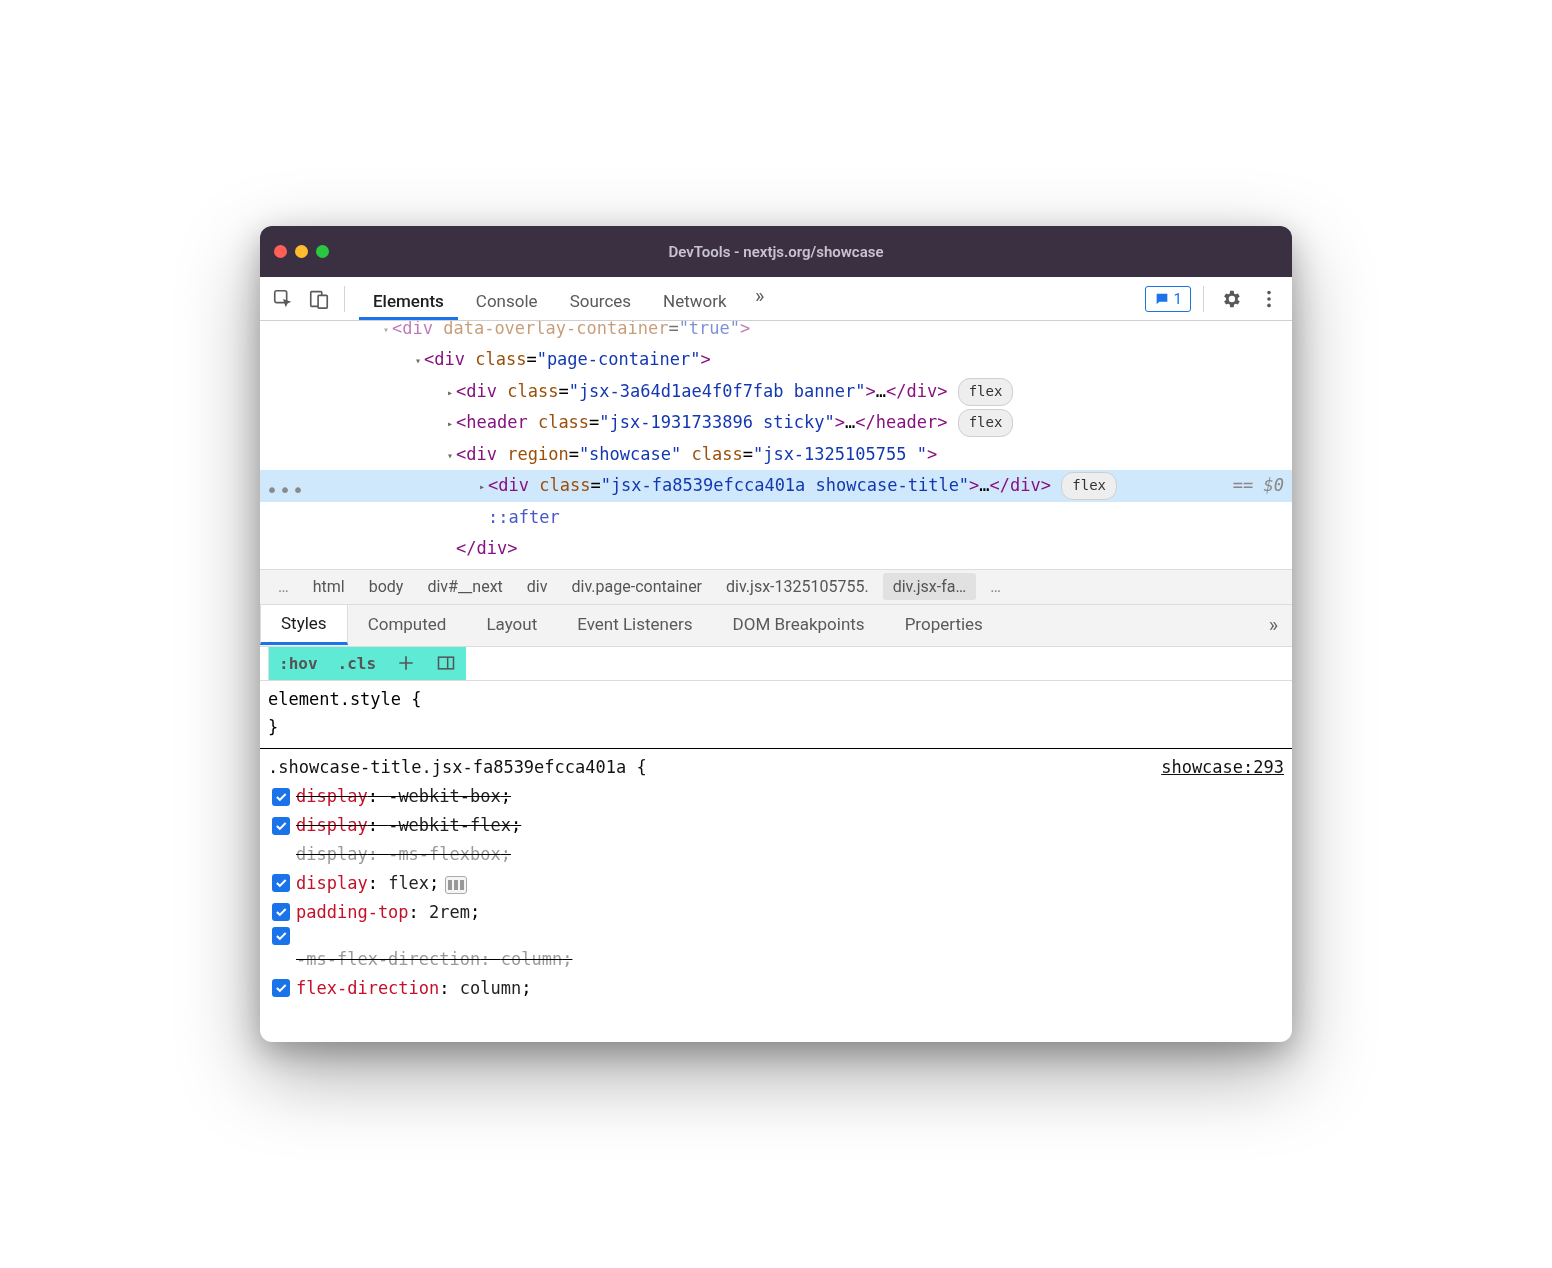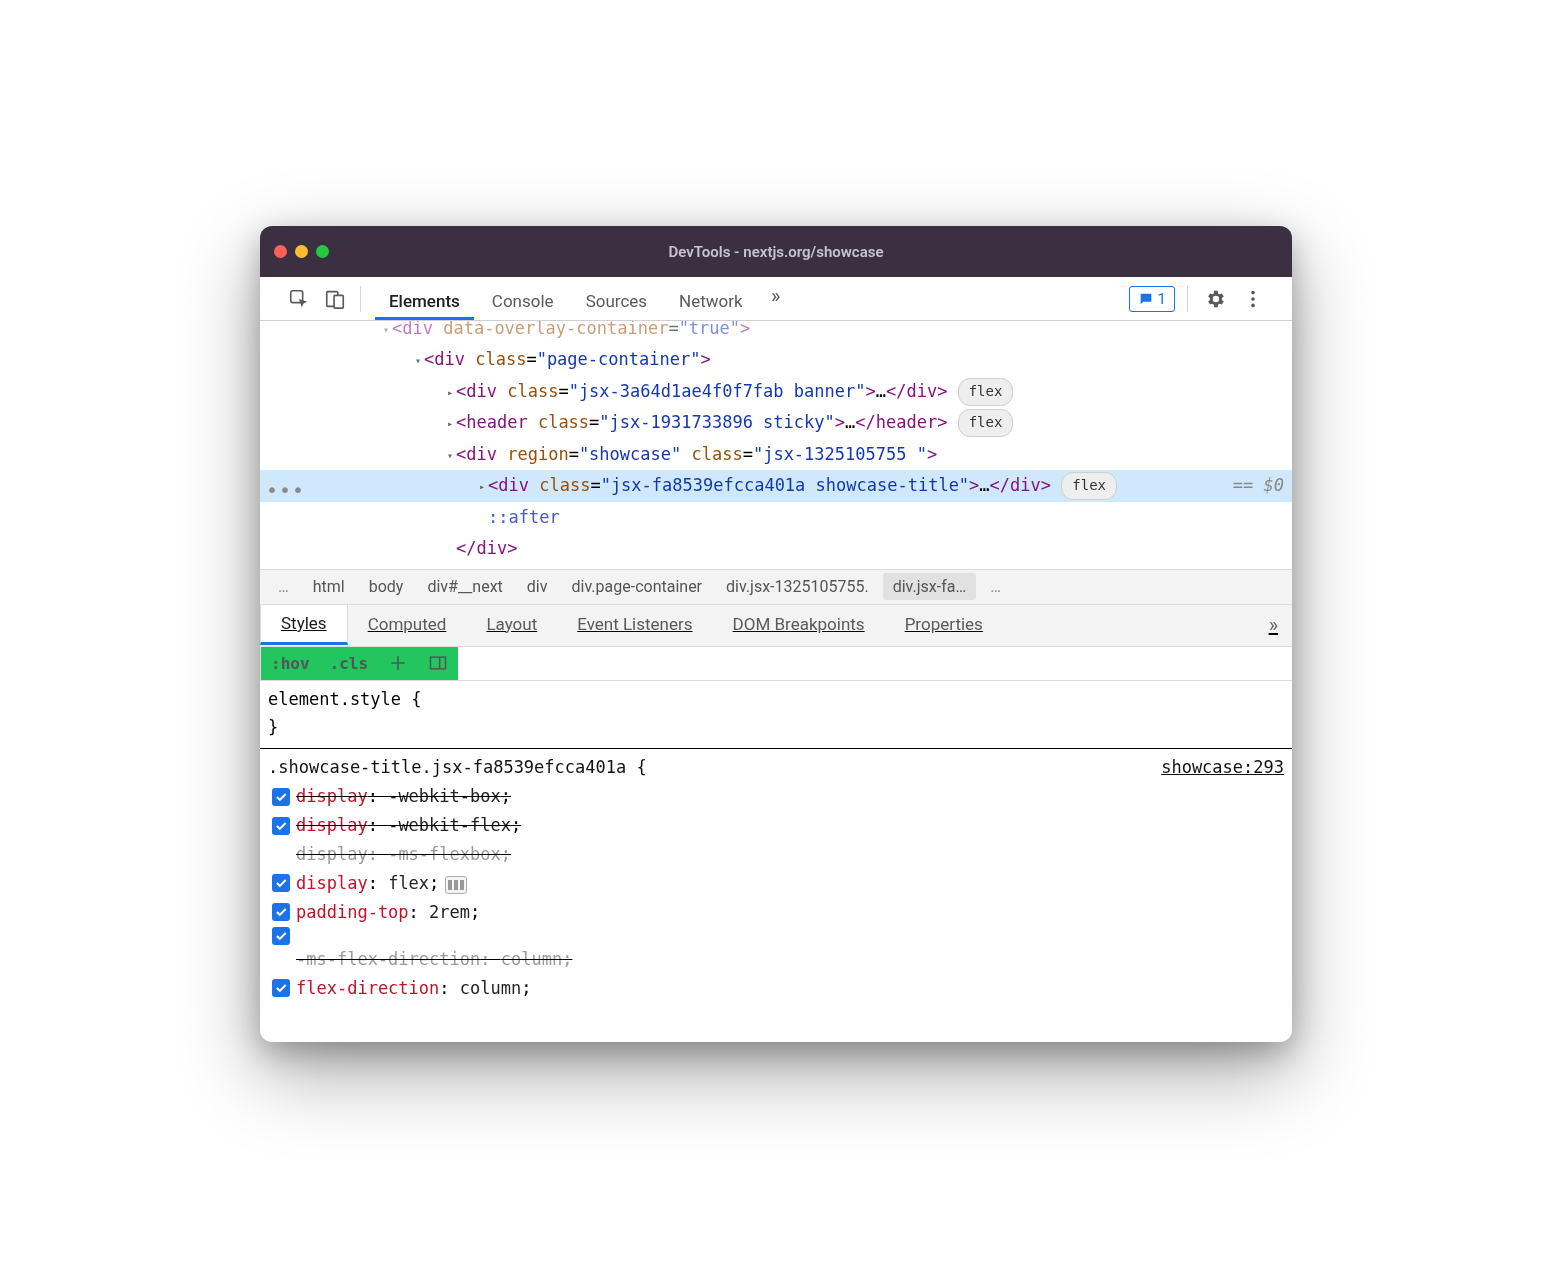--- a/index.html
+++ b/index.html
@@ -42,21 +42,21 @@
     position: absolute; left: 0; right: 0; text-align: center;
     color: #c9c2cf; font-size: 15px; font-weight: 600;
     pointer-events: none;
   }
   
   .toolbar {
     height: 44px;
     border-bottom: 1px solid #d0d0d0;
     display: flex;
     align-items: center;
-    padding: 0 24px;
+    padding: 0 8px;
     gap: 6px;
     flex-shrink: 0;
   }
   .icon-btn {
     width: 30px; height: 30px;
     display: flex; align-items: center; justify-content: center;
     color: #5a5a5a;
     cursor: pointer;
     border-radius: 3px;
   }
@@ -121,21 +121,20 @@
   .crumb.sel { background: #e1e1e1; }
   .crumb.dots { color:#888; }
   
   .sub-tabs {
     height: 42px;
     background: #f3f3f3;
     border-bottom: 1px solid #dcdcdc;
     display: flex; align-items: stretch;
     padding: 0 0 0 0;
     flex-shrink:0;
-    text-decoration:underline;
   }
   .sub-tab {
     padding: 0 20px; display:flex; align-items:center;
     font-size: 17px; color:#5a5a5a; cursor:pointer;
     border-bottom: 3px solid transparent;
   }
   .sub-tab.active {
     background: #fff; color:#1a1a1a;
     border-bottom-color:#1a73e8; border-top:1px solid #dcdcdc;
     border-left:1px solid #dcdcdc; border-right:1px solid #dcdcdc;
@@ -149,21 +148,21 @@
     display: flex; align-items: center; flex-shrink:0;
   }
   .filter-input {
     flex: 1; border: none; outline: none;
     font-size: 16px; padding: 0 10px; color:#333;
     height: 100%;
   }
   .filter-input::placeholder { color:#8b8b8b; }
   .filter-actions {
     display:flex; align-items:center; height:100%;
-    background:#22c55e; border-left:1px solid #dcdcdc;
+    background:#5eead4; border-left:1px solid #dcdcdc;margin-left:8px;
   }
   .filter-btn {
     padding: 0 10px; height:100%; display:flex; align-items:center;
     font-size:16px; color:#555; cursor:pointer; font-weight:600;
   }
   .filter-btn.mono { font-family: ui-monospace, Menlo, monospace; }
   
   .styles-pane {
     flex: 1;
     font-family: ui-monospace, SFMono-Regular, Menlo, Consolas, monospace;

